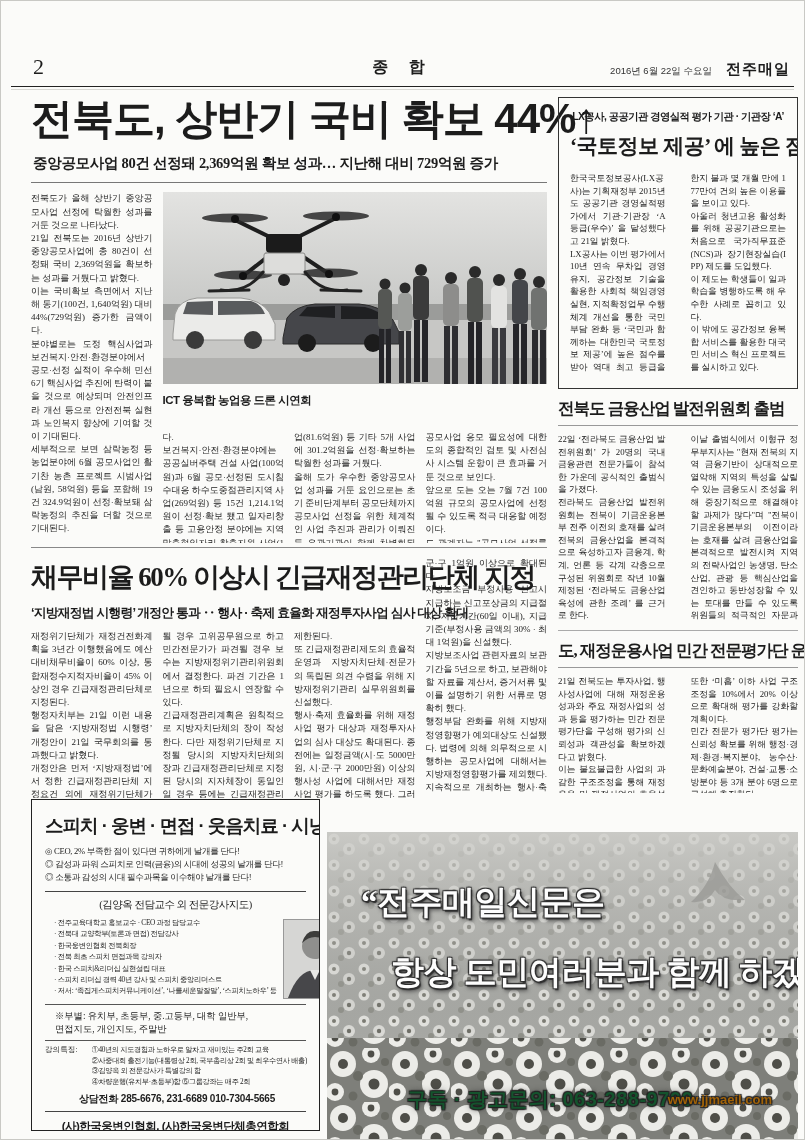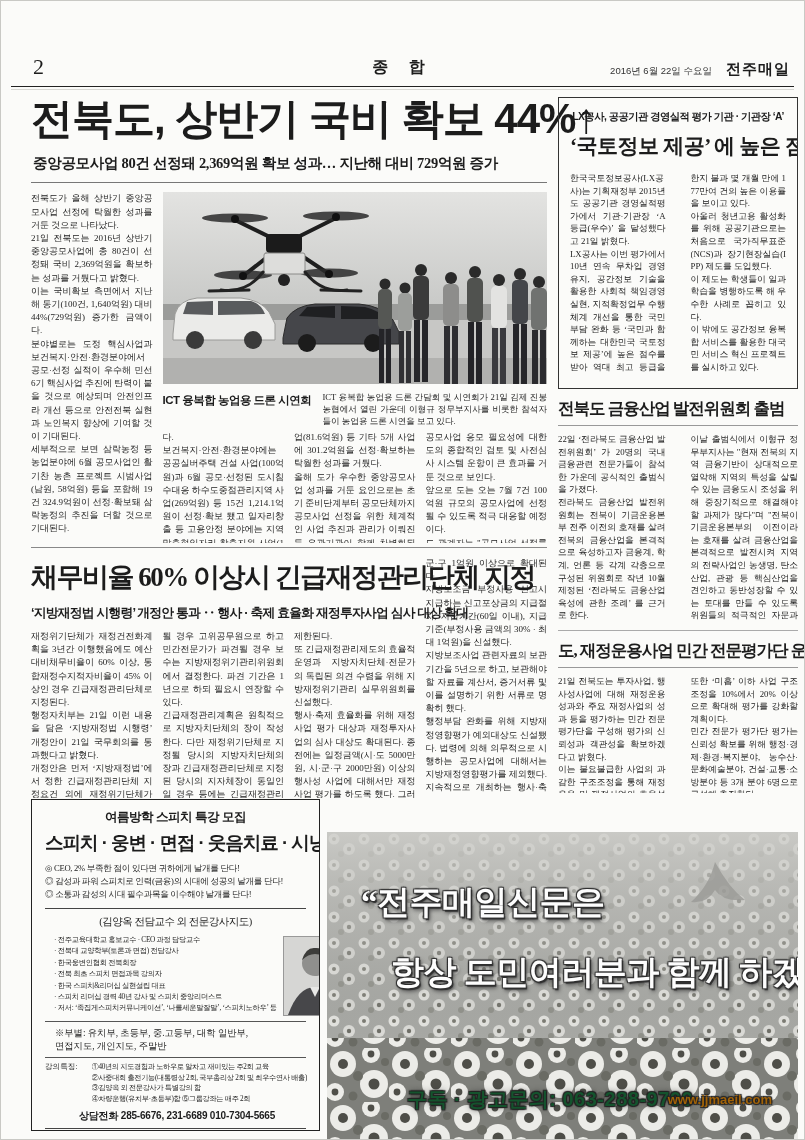--- a/index.html
+++ b/index.html
@@ -207,21 +207,20 @@
                 <circle cx="0" cy="0" r="5.5" fill="#2a2a2a"></circle>
                 <rect x="-7" y="5" width="14" height="40" rx="5" fill="#555754"></rect>
                 <rect x="-6" y="45" width="5" height="54" fill="#242428"></rect>
                 <rect x="1" y="45" width="5" height="54" fill="#242428"></rect>
               </g>
           </g>
         </svg>
       </div>
       <div class="lead-caption">
         <div class="cap-title">ICT 융복합 농업용 드론 시연회</div>
-        <div class="cap-text">ICT 융복합 농업용 드론 간담회 및 시연회가 21일 김제 진봉농협에서 열린 가운데 이형규 정무부지사를 비롯한 참석자들이 농업용 드론 시연을 보고 있다.</div>
       </div>
       <div class="col lead-col-rest">다.
 보건복지·안전·환경분야에는 공공실버주택 건설 사업(100억원)과 6월 공모·선정된 도시침수대응 하수도중점관리지역 사업(269억원) 등 15건 1,214.1억원이 선정·확보 됐고 일자리창출 등 고용안정 분야에는 지역 맞춤형일자리 창출지원 사업(17.2억원) 등 8건 43.3억원이 선정·확보돼 청년 취업난 해소에 기여할 것으로 기대된다.
 이어 도는 새뜰마을사업(19.7억원)과 지역행복생활권 시군 연계협력사</div>
       <div class="col lead-col-rest">업(81.6억원) 등 기타 5개 사업에 301.2억원을 선정·확보하는 탁월한 성과를 거뒀다.
 올해 도가 우수한 중앙공모사업 성과를 거둔 요인으로는 초기 준비단계부터 공모단체까지 공모사업 선정을 위한 체계적인 사업 추진과 관리가 이뤄진 등 유관기관이 함께 차별화된 전략을 수립해 수시 공모사업에 대응했기 때문</div>
       <div class="col lead-col-rest">공모사업 응모 필요성에 대한 도의 종합적인 검토 및 사전심사 시스템 운항이 큰 효과를 거둔 것으로 보인다.
 앞으로 도는 오는 7월 7건 100억원 규모의 공모사업에 선정될 수 있도록 적극 대응할 예정이다.
 도 관계자는 "공모사업 선정률 제고를 위해 정치권 협조 요청 등 전방위적 활동을 추진하고, 사업별 선정 전망분석과 단계별 평가를 철저히 준비해 국비확보에 만전을 기할 계획"이라고 말했다.  /정영수 기자</div>
     </div>
@@ -288,21 +287,20 @@
 이는 불요불급한 사업의 과감한 구조조정을 통해 재정운용 및 재정사업의 효율성을 높이겠다는 취지이다.
 평가대상은 지방보조사업과 법령에 따라 의무적으로 정비를 부담하는 사업을 제외한 총사업비 3000만원이상 투자사업, 2000만원이상 행사성사업 65개(462억원) 등이다.</div>
         <div class="side-col">또한 ‘미흡’ 이하 사업 구조조정을 10%에서 20% 이상으로 확대해 평가를 강화할 계획이다.
 민간 전문가 평가단 평가는 신뢰성 확보를 위해 행정·경제·환경·복지분야, 농수산·문화예술분야, 건설·교통·소방분야 등 3개 분야 6명으로 구성해 추진한다.
 도는 평가결과 ‘미흡’ 이하 사업에 대해서는 내년도 예산을 20%이상 삭감하거나, 통합·축소 등 구조조정과 함께 성과관리 개선책을 마련해 재정개혁을 추진할 계획이다. /정영수 기자</div>
       </div>
     </div>
   </div>
 
   <div class="speech-ad">
-    <div class="ad-title">여름방학 스피치 특강 모집</div>
     <div class="ad-subtitle">스피치 · 웅변 · 면접 · 웃음치료 · 시낭송</div>
     <div class="ad-bullets">
         <div>◎ CEO, 2% 부족한 점이 있다면 귀하에게 날개를 단다!</div>
         <div>◎ 감성과 파워 스피치로 인력(금융)의 시대에 성공의 날개를 단다!</div>
         <div>◎ 소통과 감성의 시대 필수과목을 이수해야 날개를 단다!</div>
       </div>
     <hr class="ad-rule">
     <div class="ad-instructor">(김양옥 전담교수 외 전문강사지도)</div>
     <div class="ad-mid">
       <div class="ad-creds">

